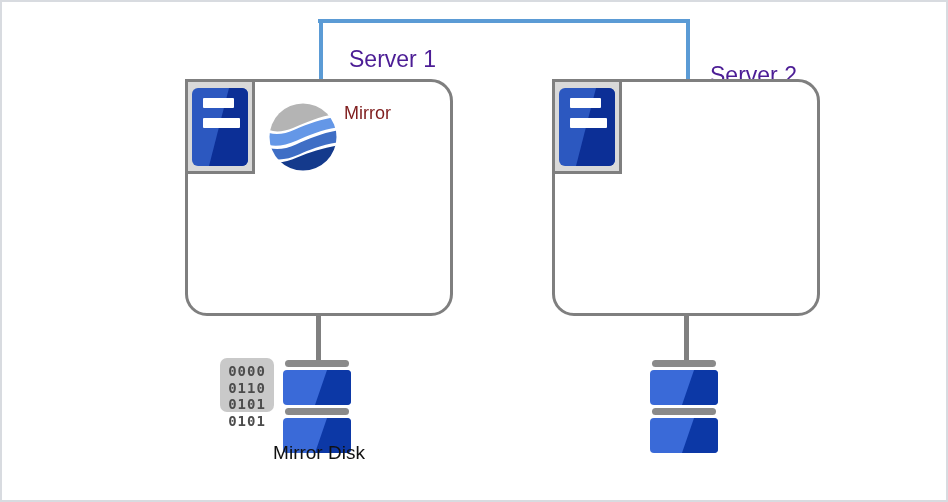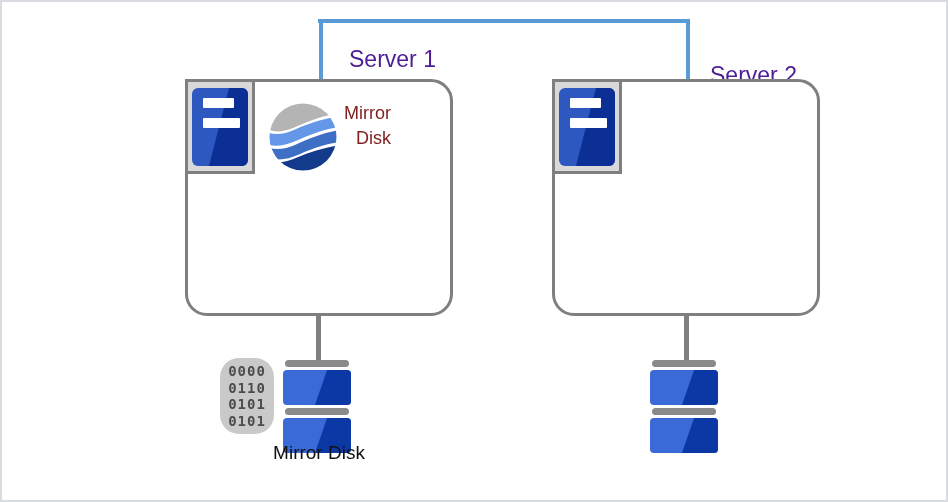--- a/index.html
+++ b/index.html
@@ -30,21 +30,21 @@
   #sphere{left:267px;top:101px;width:68px;height:68px;}
   #resource-text{left:342px;top:99px;font-size:18px;line-height:25px;color:#7f1d1d;text-align:right;}
   
   .connector{width:5px;height:48px;background:var(--connector-gray,#808080);}
   #conn1{left:314px;top:311px;}
   #conn2{left:682px;top:311px;}
   
   #disk1{left:281px;top:358px;}
   #disk2{left:648px;top:358px;}
   
-  #binary{left:218px;top:356px;width:54px;height:76px;border-radius:19px;background:var(--binary-bg,#c9c9c9);
+  #binary{left:218px;top:356px;width:54px;height:54px;border-radius:7px;background:var(--binary-bg,#c9c9c9);
     padding-top:5px;text-align:center;}
   #binary .row{font-family:"DejaVu Sans Mono",monospace;font-weight:bold;font-size:14px;line-height:16.5px;
     letter-spacing:1px;color:var(--binary-text,#4c4c4c);}
   
   #latest{left:104px;top:362px;width:96px;text-align:right;font-size:18px;line-height:25px;color:#111;}
   #disk-label{left:262px;top:440px;width:110px;text-align:center;font-size:19px;color:#111;white-space:nowrap;}
 </style>
 </head>
 <body>
 
@@ -101,21 +101,20 @@
       <circle cx="34" cy="34" r="33.5" fill="#ffffff"></circle>
       <path d="M0,0 H68 V11 C50,13 36,20 24,25 C15,28.5 7,29.5 0,27 Z" style="fill:var(--sphere-gray,#b4b4b4)"></path>
       <path d="M0,30 C8,32 16,31 26,26.5 C40,20.5 52,16 68,14 L68,24.5 C52,27 40,32 28,37.5 C17,42 8,44 0,42 Z" style="fill:var(--sphere-light-blue,#6497e7)"></path>
       <path d="M0,45 C8,47 17,46 27,41.5 C40,35.5 52,30.5 68,27.5 L68,39.5 C52,42 40,47 30,51.5 C19,56.5 8,58 0,54.5 Z" style="fill:var(--sphere-mid-blue,#3f6ec5)"></path>
       <path d="M0,58 C9,60.5 18,59 28,54.5 C40,49 54,45 68,42.5 L68,68 L0,68 Z" style="fill:var(--sphere-dark-blue,#143a8c)"></path>
     </g>
   </svg>
 
   <div class="abs" id="resource-text">
     <div>Mirror</div>
-    <div>Disk</div>
   </div>
 
   <div class="abs connector" id="conn1"></div>
   <div class="abs connector" id="conn2"></div>
 
   <svg class="abs" id="disk1" width="68" height="94" viewBox="0 0 68 94">
     <defs>
       <clipPath id="dBody1a">
           <rect x="0" y="10" width="68" height="35" rx="4"></rect>
         </clipPath>

